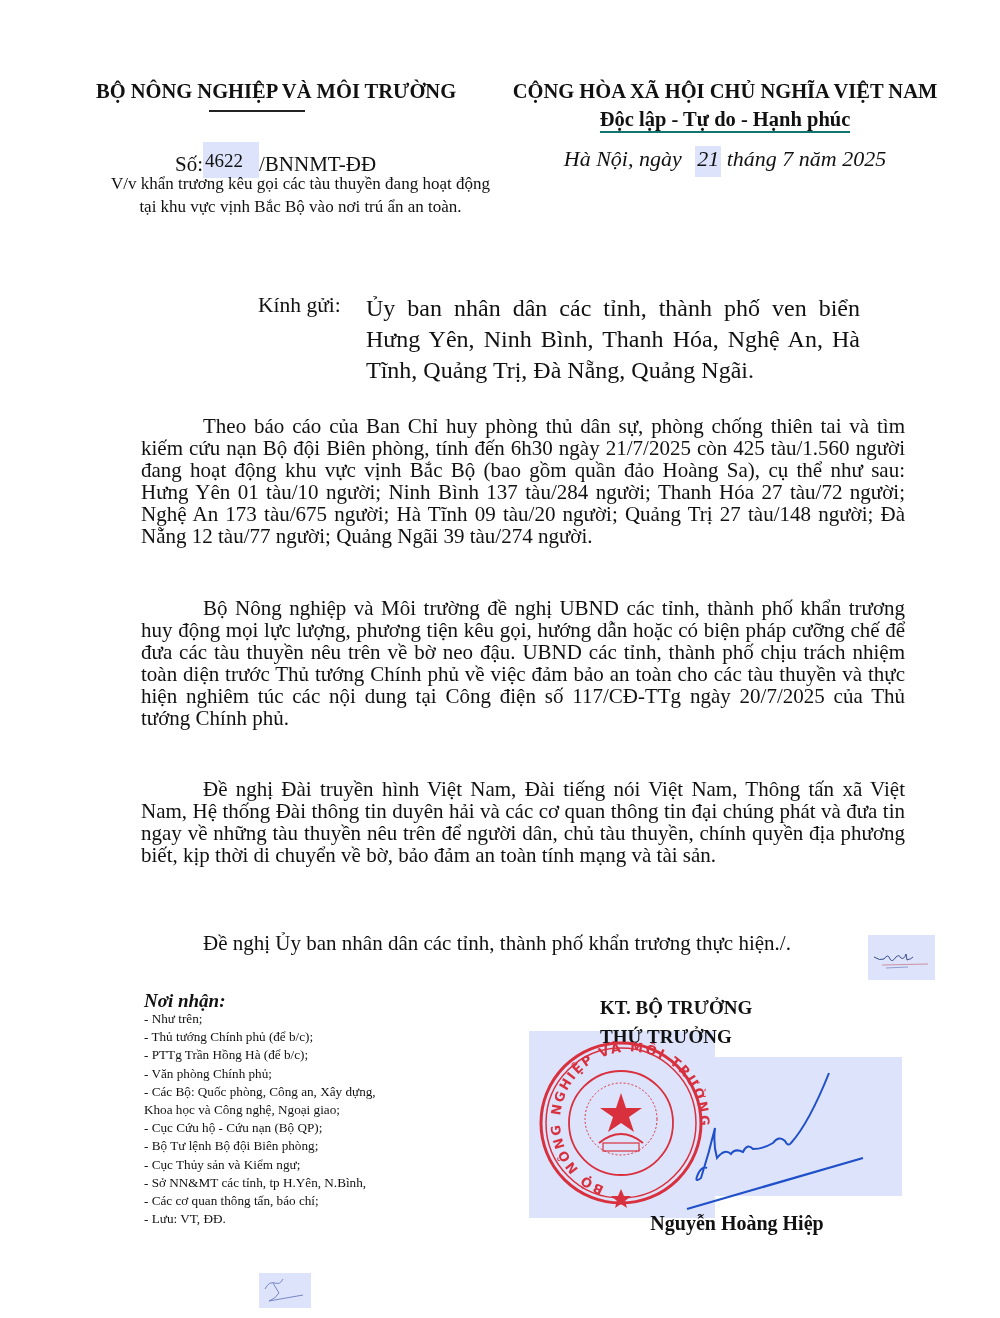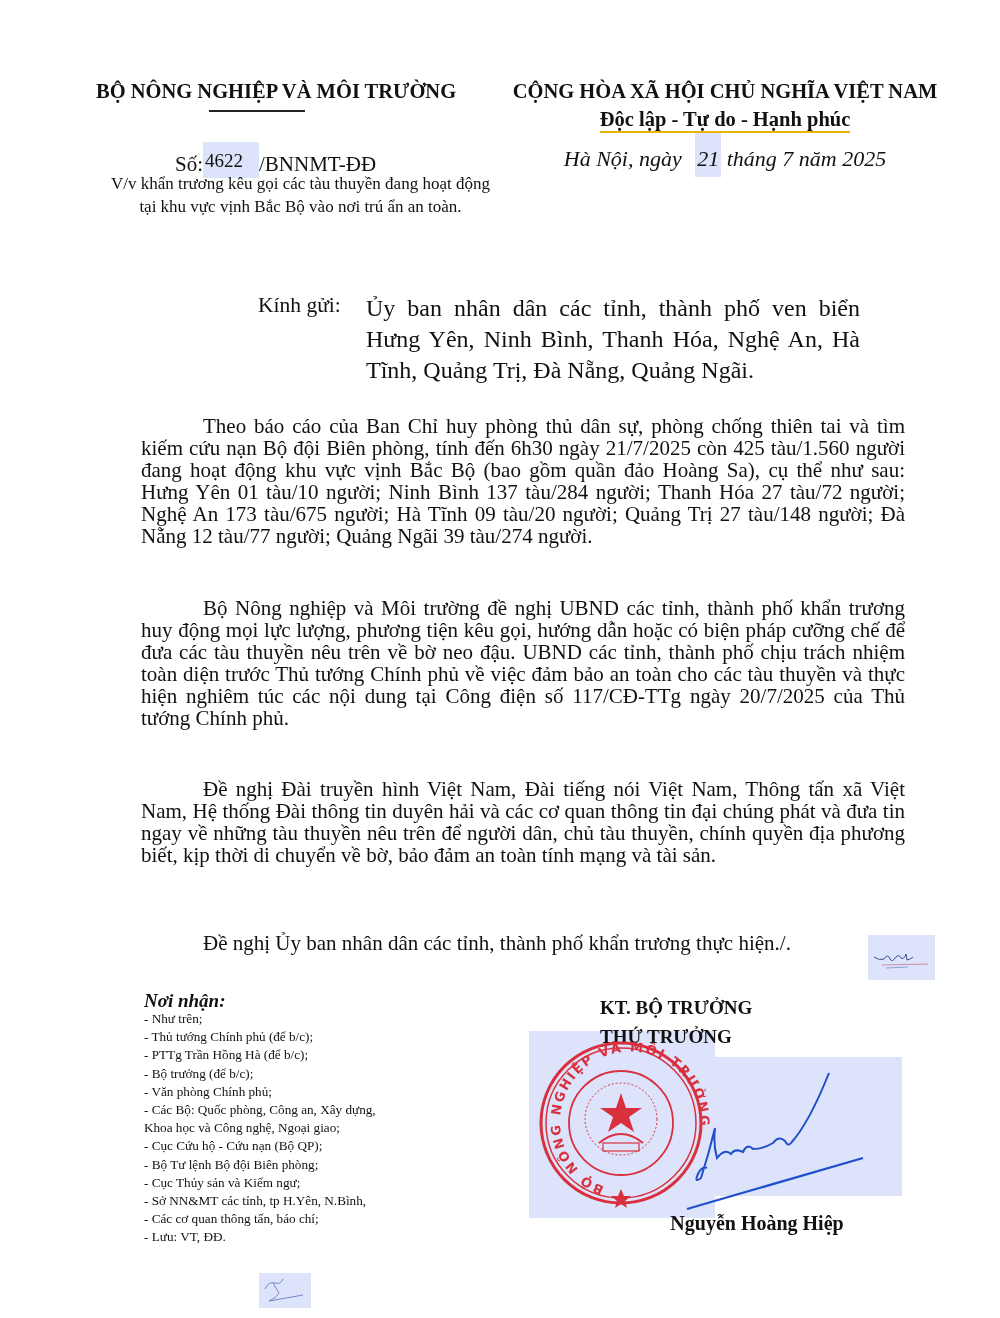--- a/index.html
+++ b/index.html
@@ -7,46 +7,46 @@
       width: 1000px; height: 1318px; background: #ffffff; position: relative; overflow: hidden;
       font-family: "Liberation Serif", "DejaVu Serif", serif; color: #111;
     }
     .abs { position: absolute; }
     .hl { background: #dde3fb; }
 
     .agency { left: 96px; top: 80px; width: 400px; font-size: 20.5px; font-weight: bold; white-space: nowrap; }
     .agency-underline { left: 209px; top: 110px; width: 96px; height: 2px; background: #222; }
     .nation { left: 505px; top: 80px; width: 440px; font-size: 20.5px; font-weight: bold; text-align: center; white-space: nowrap; }
     .motto { left: 505px; top: 108px; width: 440px; font-size: 20.5px; font-weight: bold; text-align: center; }
-    .motto span { border-bottom: 2px solid #eab308; padding-bottom: 1px; }
+    .motto span { border-bottom: 2px solid #0f766e; padding-bottom: 1px; }
 
     .docno { left: 175px; top: 146px; font-size: 21px; white-space: nowrap; }
     .docno .num { display: inline-block; background: #dde3fb; padding: 8px 16px 6px 2px; font-size: 19px; position: relative; top: -4px; }
     .subject { left: 108px; top: 173px; width: 385px; font-size: 17px; line-height: 22.5px; text-align: center; }
 
     .date { left: 505px; top: 146px; width: 440px; text-align: center; font-style: italic; font-size: 22px; white-space: nowrap; }
-    .date .d { background: #dde3fb; padding: 13px 2px 6px 2px; margin-left: 8px; }
+    .date .d { background: #dde3fb; padding: 0 2px 6px 2px; margin-left: 8px; }
 
     .kinhgui-label { left: 258px; top: 293px; font-size: 21.5px; }
     .kinhgui-text { left: 366px; top: 293px; width: 494px; font-size: 24px; line-height: 31px; text-align: justify; }
 
     .para { left: 141px; width: 764px; font-size: 21px; line-height: 22px; text-align: justify; }
     .para .indent { display: inline-block; width: 62px; }
 
     .initials1 { left: 868px; top: 935px; width: 67px; height: 45px; }
     .initials2 { left: 259px; top: 1273px; width: 52px; height: 35px; }
 
     .recv-title { left: 144px; top: 990px; font-size: 19px; font-weight: bold; font-style: italic; }
     .recv-list { left: 144px; top: 1010px; width: 340px; font-size: 13.2px; line-height: 18.2px; margin: 0; padding: 0; list-style: none; }
 
     .sign-title { left: 600px; top: 993px; width: 250px; text-align: left; font-size: 19px; font-weight: bold; line-height: 29px; }
     .stamp-bg-left { left: 529px; top: 1031px; width: 186px; height: 187px; }
     .stamp-bg-right { left: 714px; top: 1057px; width: 188px; height: 139px; }
     .stamp-svg { left: 529px; top: 1031px; }
-    .signer { left: 632px; top: 1212px; width: 250px; text-align: center; font-size: 20px; font-weight: bold; }
+    .signer { left: 612px; top: 1212px; width: 250px; text-align: center; font-size: 20px; font-weight: bold; }
   </style>
 </head>
 <body>
 
 <div class="abs agency">BỘ NÔNG NGHIỆP VÀ MÔI TRƯỜNG</div>
 <div class="abs agency-underline"></div>
 
 <div class="abs nation">CỘNG HÒA XÃ HỘI CHỦ NGHĨA VIỆT NAM</div>
 <div class="abs motto"><span>Độc lập - Tự do - Hạnh phúc</span></div>
 
@@ -75,21 +75,20 @@
     <path d="M14 30 L60 29" stroke="#c67b8a" stroke-width="0.8" fill="none"></path>
     <path d="M18 33 L40 32" stroke="#5a6fb0" stroke-width="0.6" fill="none"></path>
   </svg>
 </div>
 
 <div class="abs recv-title">Nơi nhận:</div>
 <ul class="abs recv-list">
   <li>- Như trên;</li>
   <li>- Thủ tướng Chính phủ (để b/c);</li>
   <li>- PTTg Trần Hồng Hà (để b/c);</li>
-  <li>- Bộ trưởng (để b/c);</li>
   <li>- Văn phòng Chính phủ;</li>
   <li>- Các Bộ: Quốc phòng, Công an, Xây dựng,</li>
   <li>Khoa học và Công nghệ, Ngoại giao;</li>
   <li>- Cục Cứu hộ - Cứu nạn (Bộ QP);</li>
   <li>- Bộ Tư lệnh Bộ đội Biên phòng;</li>
   <li>- Cục Thủy sản và Kiểm ngư;</li>
   <li>- Sở NN&amp;MT các tỉnh, tp H.Yên, N.Bình,</li>
   <li>- Các cơ quan thông tấn, báo chí;</li>
   <li>- Lưu: VT, ĐĐ.</li>
 </ul>

